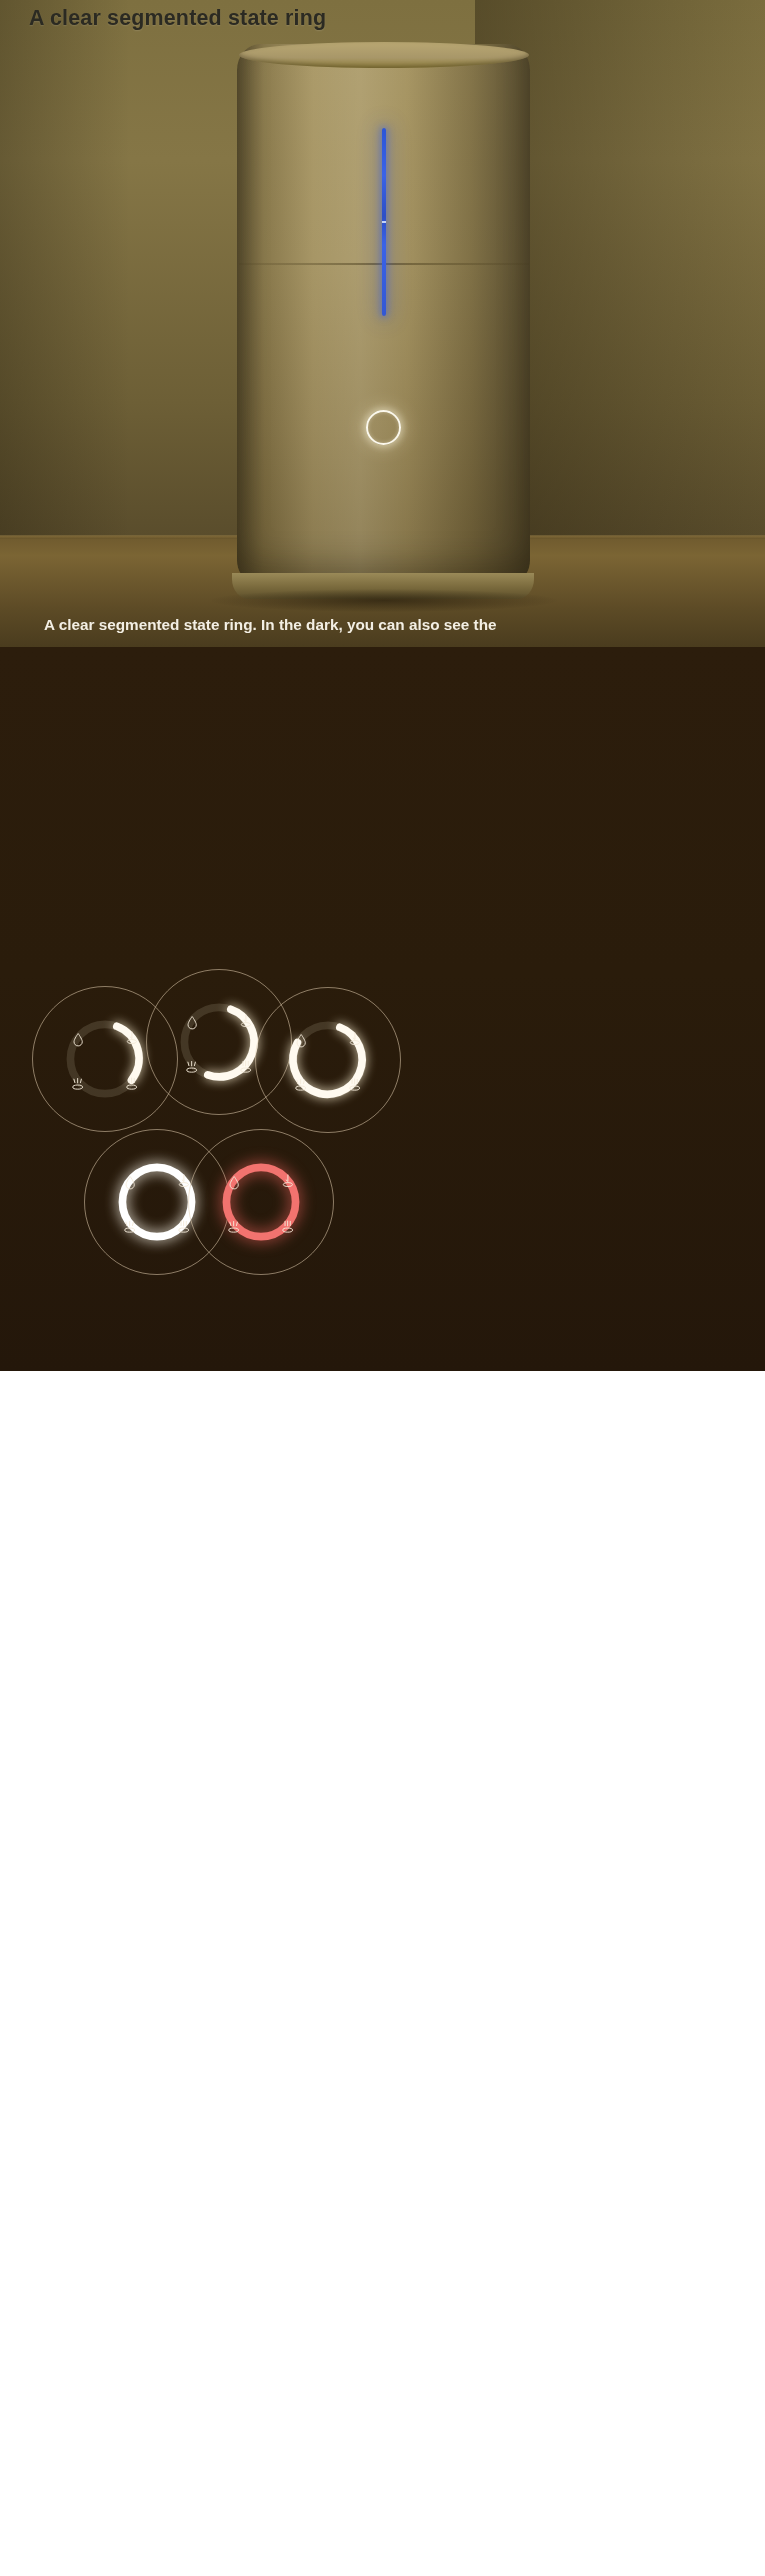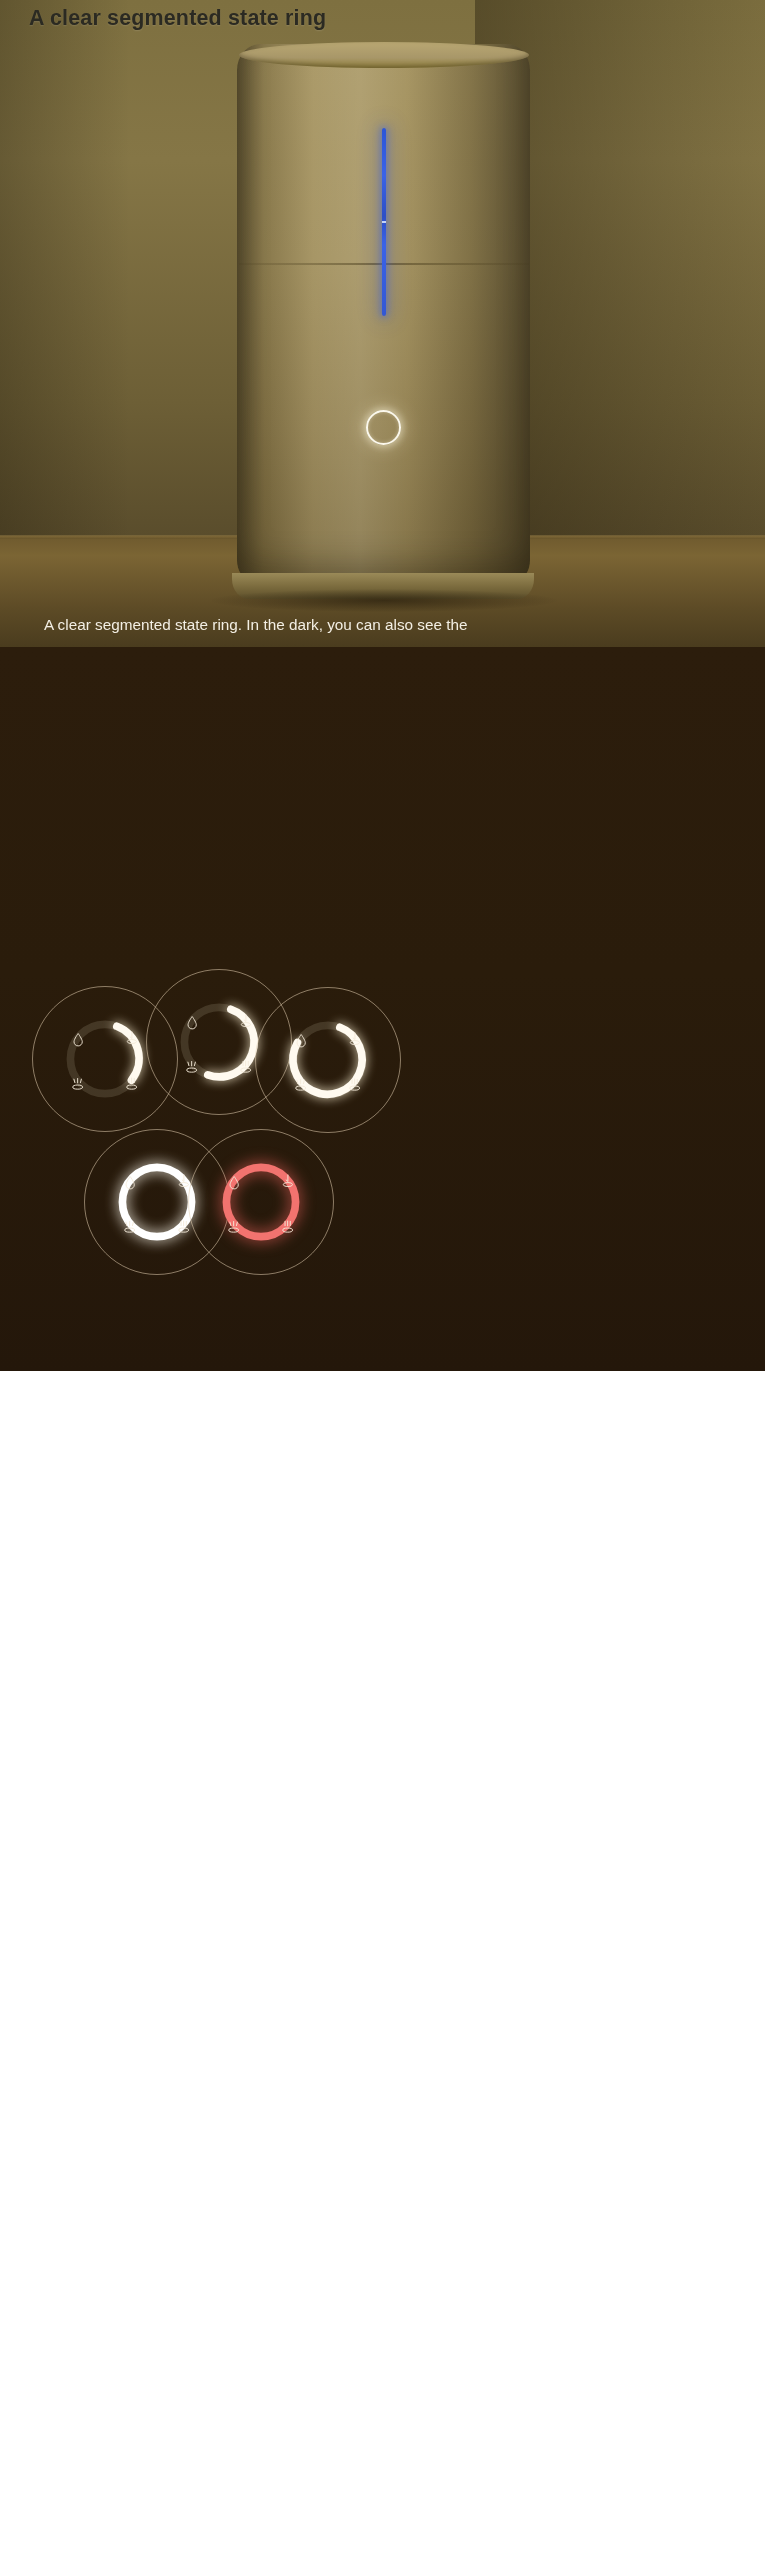--- a/index.html
+++ b/index.html
@@ -99,21 +99,21 @@
   .power-btn {
     position: absolute; left: 129px; top: 366px;
     width: 35px; height: 35px; border-radius: 50%;
     border: 2.3px solid rgba(255,253,242,0.96);
     box-shadow: 0 0 7.7px 2.3px rgba(255,250,225,0.45), 0 0 18.4px 6.1px rgba(255,245,210,0.18),
                 inset 0 0 4.6px rgba(255,250,225,0.35);
   }
   .hero-caption {
     position: absolute; left: 0; top: 609px; width: 766px;
     padding: 0 44px;
-    color: #f3efe4; font-size: 15.3px; line-height: 32px;
+    color: #f3efe4; font-size: 15.3px; line-height: 32px; font-weight: bold;
   }
 
   
   .states {
     position: relative;
     width: 766px; height: 724px;
     background: linear-gradient(180deg, #2c1d0c 0%, #2a1c0b 45%, #24170a 100%);
     overflow: hidden;
   }
   .ring-wrap { position: absolute; }

